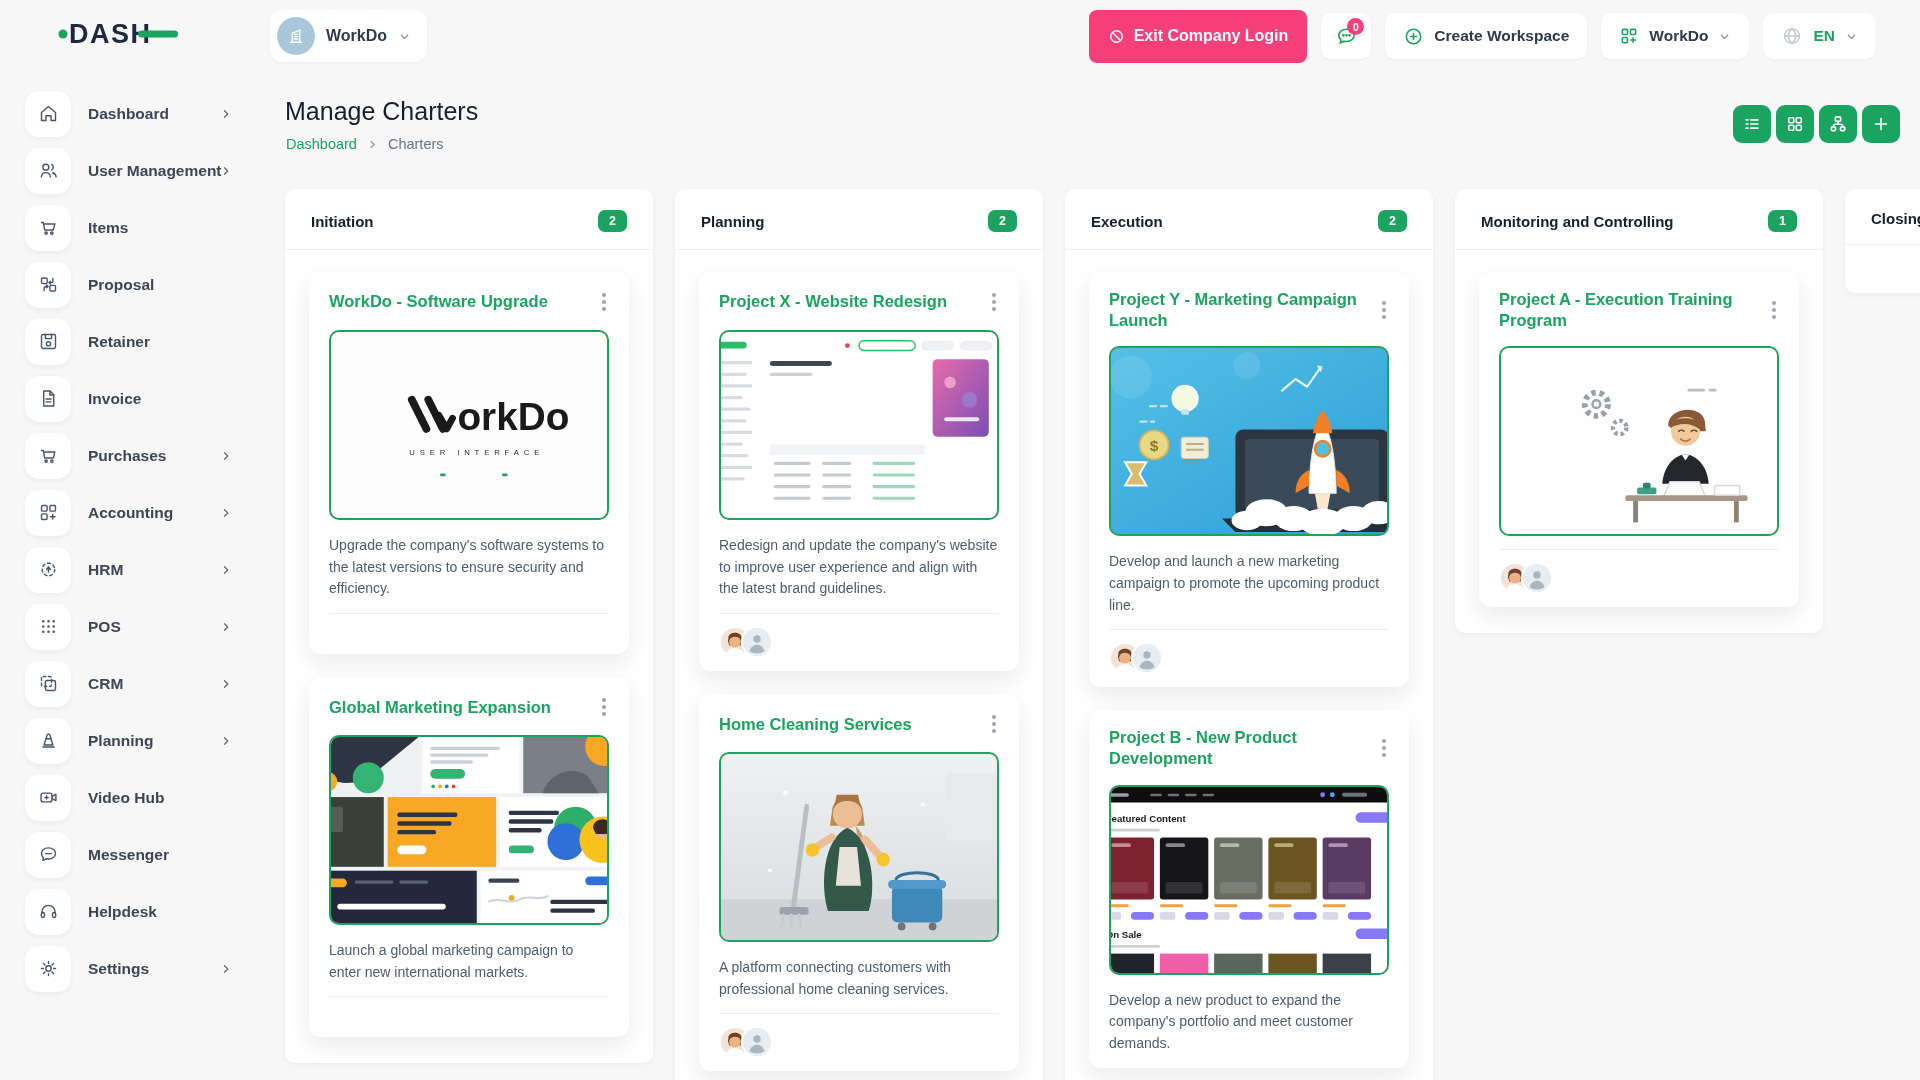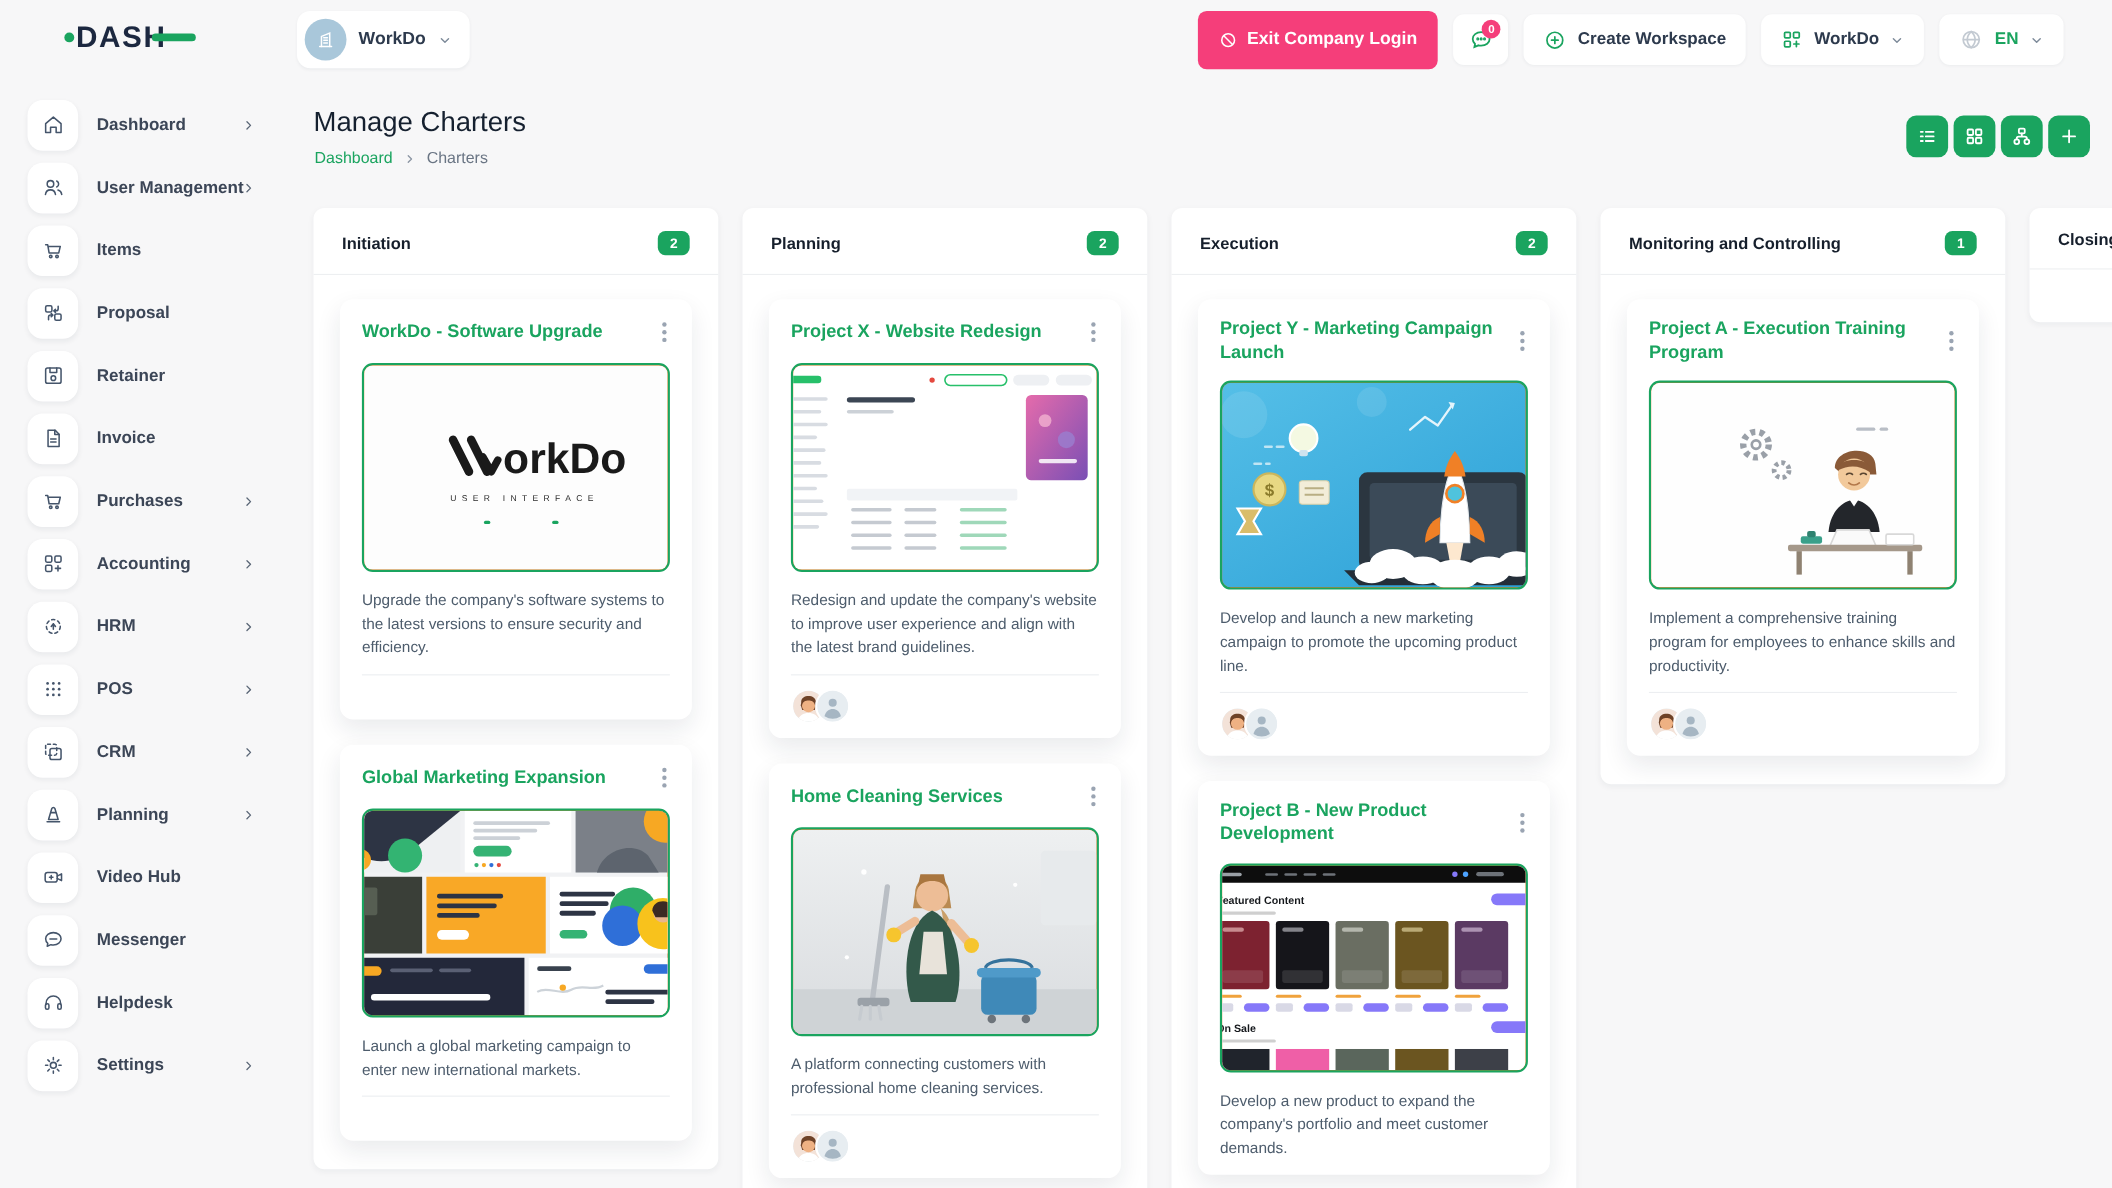--- a/index.html
+++ b/index.html
@@ -867,21 +867,20 @@
     <path d="M206 110l4 6 4-6z" fill="#ffffff"></path>
     <path d="M194 138l30 0 7 16h-44z" fill="#fafafa" stroke="#d8d8d8" stroke-width="1.5"></path>
     <rect x="148" y="152" width="126" height="6" rx="2" fill="#a5988a"></rect>
     <rect x="156" y="158" width="5" height="22" fill="#8f8272"></rect>
                 <rect x="260" y="158" width="5" height="22" fill="#8f8272"></rect>
     <rect x="160" y="144" width="20" height="7" rx="2" fill="#3aa08a"></rect>
                 <rect x="166" y="139" width="8" height="6" rx="2" fill="#2f8270"></rect>
     <rect x="240" y="142" width="26" height="10" rx="1.5" fill="#ffffff" stroke="#d8d8d8" stroke-width="1.5"></rect>
   </svg>
             </div>
-      <div class="card-desc">Implement a comprehensive training program for employees to enhance skills and productivity.</div>
       <div class="card-divider"></div>
       <div class="avatars">
              <span class="av">
                 <svg viewBox="0 0 32 32">
                   <circle cx="16" cy="16" r="16" fill="#f3e2d8"></circle>
                   <path d="M8 15c0-9 16-9 16 0l-1.5 5h-13z" fill="#6e4227"></path>
                   <circle cx="16" cy="15.5" r="6.8" fill="#eeb183"></circle>
                   <path d="M9.2 14.5c1.2-6 12.4-6 13.6 0l.8-3c0-8-15.2-8-15.2 0z" fill="#6e4227"></path>
                   <path d="M4.5 32c1.2-6.5 6.3-9 11.5-9s10.3 2.5 11.5 9z" fill="#ffffff"></path>
                 </svg>

